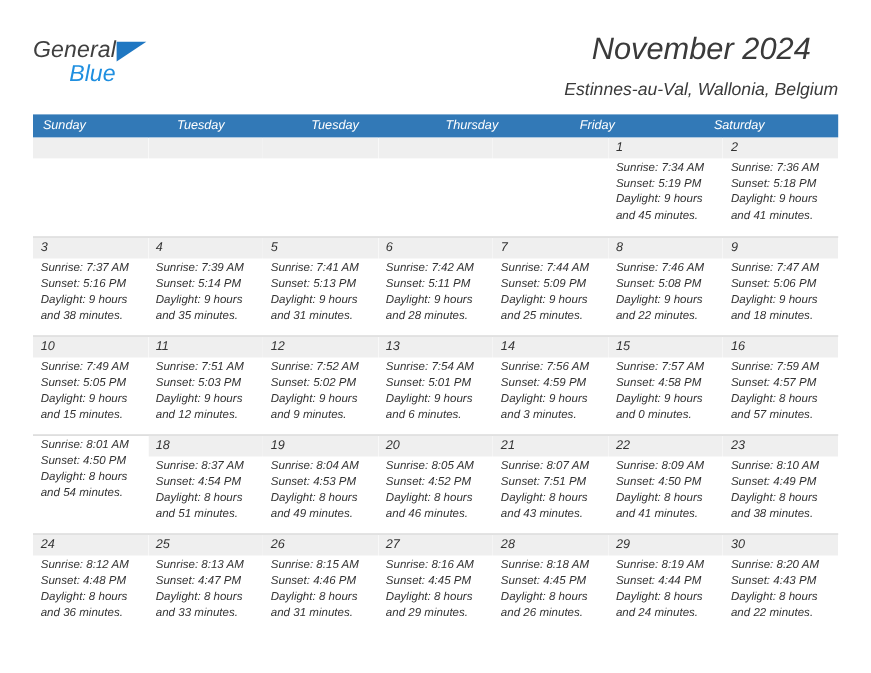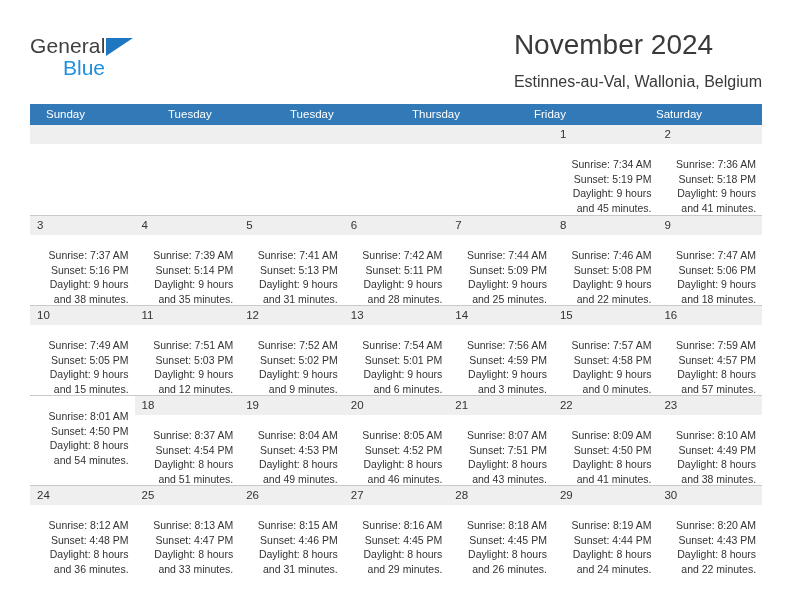--- a/index.html
+++ b/index.html
@@ -12,20 +12,21 @@
     background: #ffffff;
     font-family: "Liberation Sans", sans-serif;
     color: #2b2b2b;
     overflow: hidden;
   }
   .page {
     position: relative;
     width: 792px;
     height: 612px;
     box-sizing: border-box;
+    font-style: italic;
   }
 
   
   .header {
     position: absolute;
     left: 30px;
     top: 28px;
     right: 30px;
     height: 74px;
   }
@@ -60,21 +61,21 @@
     color: #1f8fe0;
     line-height: 22px;
     margin-left: 33px;
     margin-top: -1px;
   }
 
   .title-block {
     position: absolute;
     right: 0;
     top: 0;
-    text-align: left;
+    text-align: center;
   }
   .month-title {
     font-size: 28px;
     font-weight: normal;
     color: #3a3a3a;
     line-height: 34px;
     white-space: nowrap;
   }
   .location {
     font-size: 16px;
@@ -94,21 +95,21 @@
   .weekday-row {
     display: flex;
     background: #3279b7;
     height: 21px;
   }
   .weekday {
     flex: 1 1 0;
     font-size: 11.5px;
     color: #ffffff;
     line-height: 21px;
-    padding-left: 16px;
+    padding-left: 9px;
     box-sizing: border-box;
     white-space: nowrap;
   }
 
   .week-row {
     display: flex;
     height: 90px;
     border-top: 1px solid #c9c9c9;
     box-sizing: border-box;
   }
@@ -127,23 +128,22 @@
     font-size: 11.5px;
     color: #333333;
     line-height: 19px;
     padding-left: 7px;
     box-sizing: border-box;
   }
   .date-strip.blank {
     color: transparent;
   }
   .cell-body {
-    padding: 13px 6px 0 7px;
-    box-sizing: border-box;
-    text-align: right;
+    padding: 1px 6px 0 7px;
+    box-sizing: border-box;
   }
   .cell-line {
     font-size: 10.5px;
     line-height: 14.5px;
     color: #333333;
     white-space: nowrap;
   }
 </style>
 </head>
 <body>

